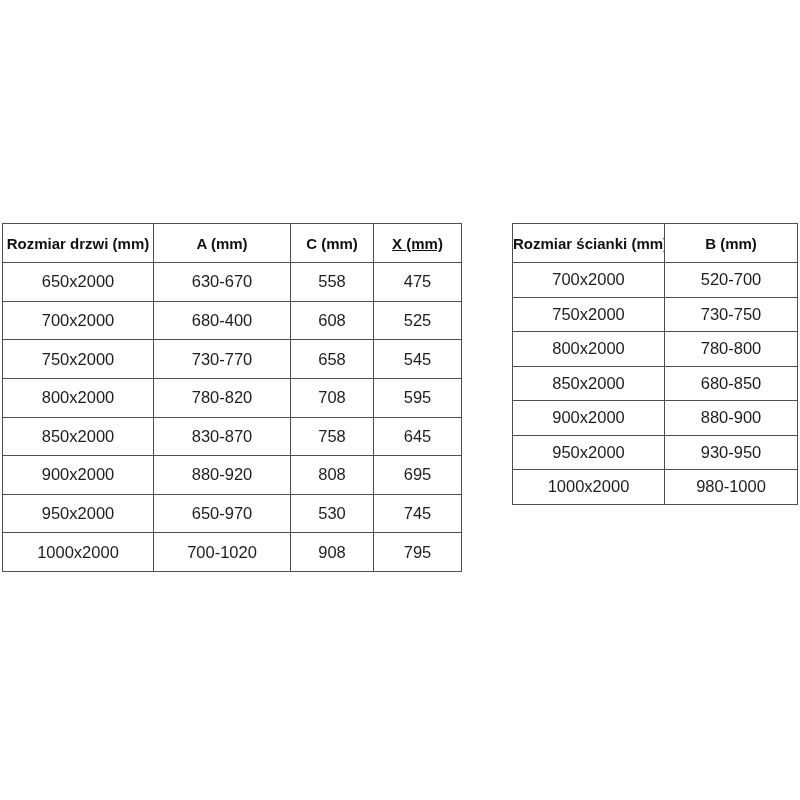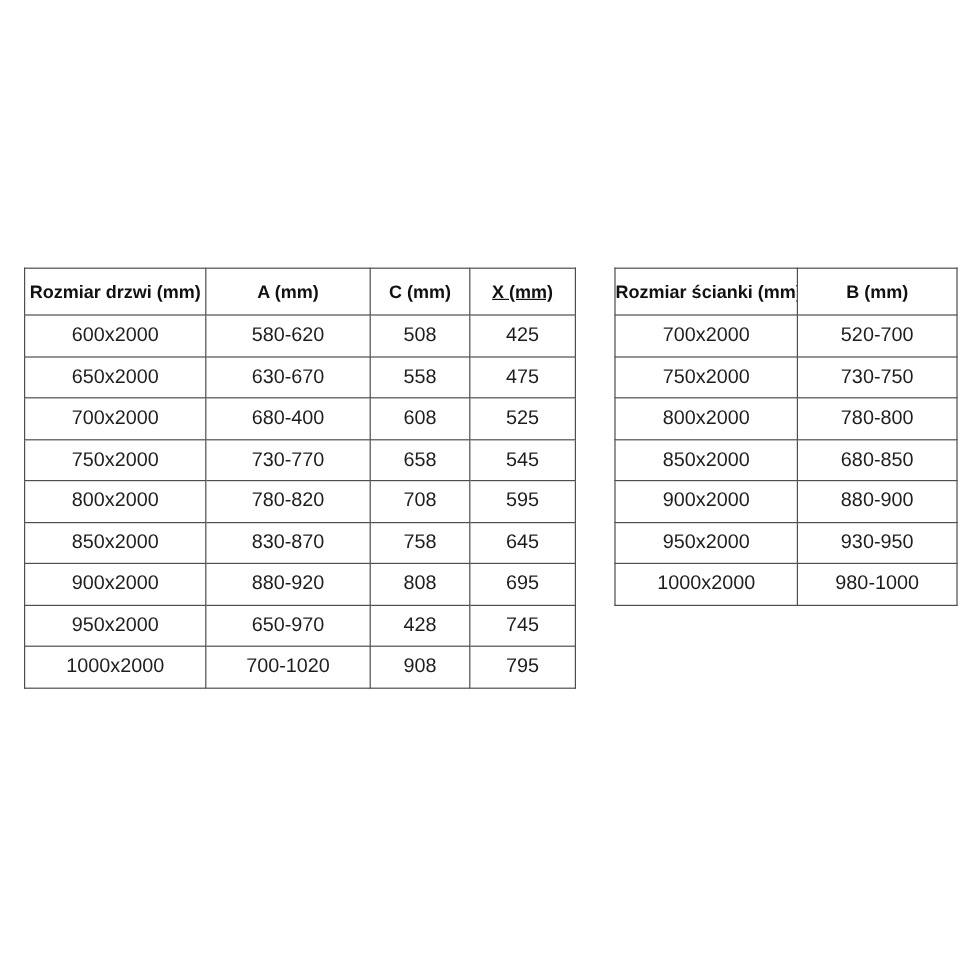--- a/index.html
+++ b/index.html
@@ -34,21 +34,21 @@
   .spec-table th {
     font-size: 15px;
     font-weight: bold;
     color: #111111;
   }
   .spec-table td {
     font-size: 16.5px;
     font-weight: normal;
   }
   
-  .doors-table { left: 2px; top: 223px; width: 455px; height: 349px; margin-left: 18px; }
+  .doors-table { left: 2px; top: 223px; width: 455px; height: 349px; }
   .doors-table th:nth-child(1) { width: 150px; }
   .doors-table th:nth-child(2) { width: 136px; }
   .doors-table th:nth-child(3) { width: 82px; }
   .doors-table th:nth-child(4) { width: 87px; text-decoration: underline; }
   
   .walls-table { left: 512px; top: 223px; width: 283px; height: 280px; }
   .walls-table th:nth-child(1) { width: 151px; }
   .walls-table th:nth-child(2) { width: 132px; }
 </style>
 </head>
@@ -58,26 +58,20 @@
   <table class="spec-table doors-table">
       <thead>
         <tr>
           <th>Rozmiar drzwi (mm)</th>
           <th>A (mm)</th>
           <th>C (mm)</th>
           <th>X (mm)</th>
         </tr>
       </thead>
       <tbody>
-        <tr>
-          <td>600x2000</td>
-          <td>580-620</td>
-          <td>508</td>
-          <td>425</td>
-        </tr>
         <tr>
           <td>650x2000</td>
           <td>630-670</td>
           <td>558</td>
           <td>475</td>
         </tr>
         <tr>
           <td>700x2000</td>
           <td>680-400</td>
           <td>608</td>
@@ -103,21 +97,21 @@
         </tr>
         <tr>
           <td>900x2000</td>
           <td>880-920</td>
           <td>808</td>
           <td>695</td>
         </tr>
         <tr>
           <td>950x2000</td>
           <td>650-970</td>
-          <td>428</td>
+          <td>530</td>
           <td>745</td>
         </tr>
         <tr>
           <td>1000x2000</td>
           <td>700-1020</td>
           <td>908</td>
           <td>795</td>
         </tr>
       </tbody>
     </table>

